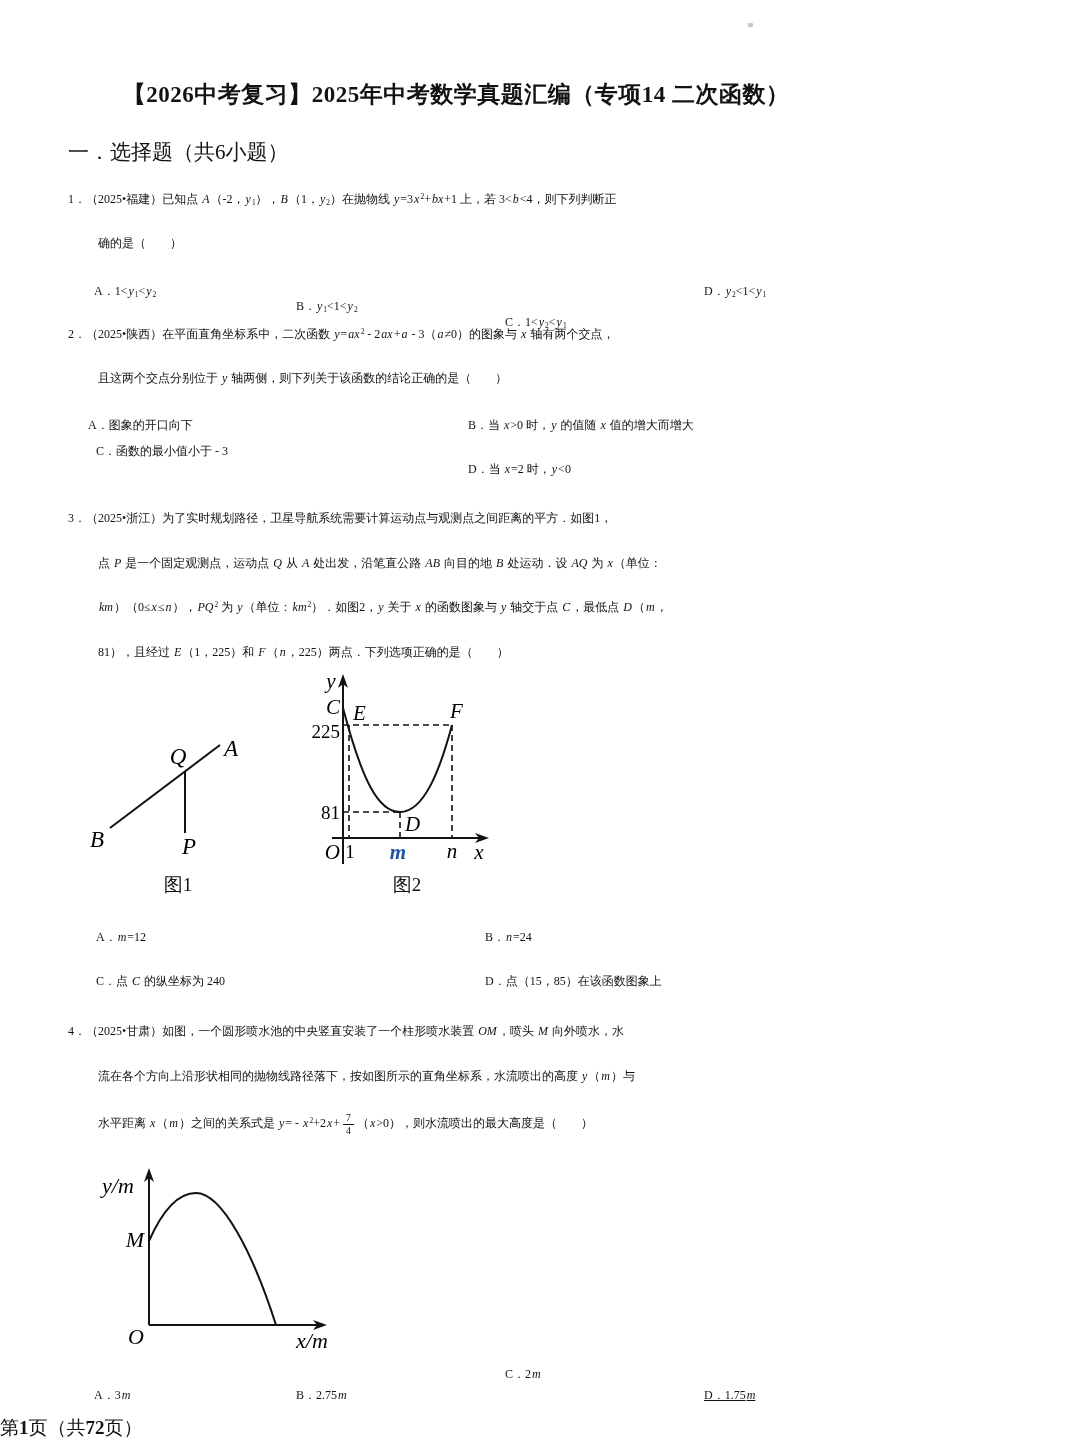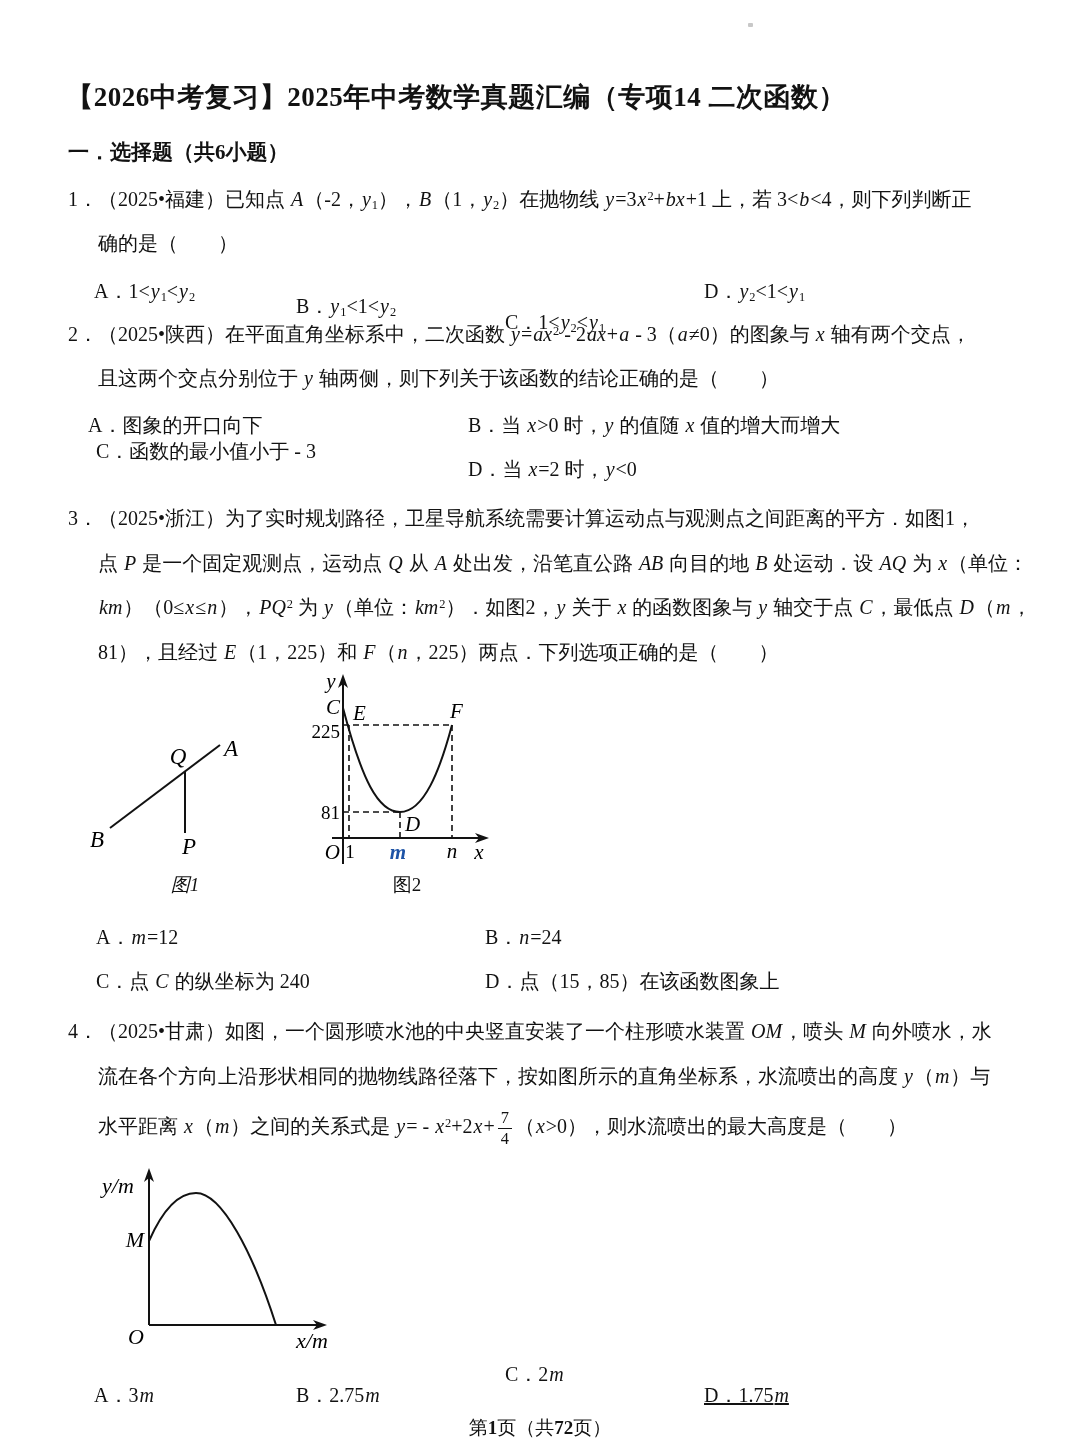--- a/index.html
+++ b/index.html
@@ -3,33 +3,33 @@
 <meta charset="utf-8">
 <style>
   * { margin:0; padding:0; box-sizing:border-box; }
   html,body { background:#ffffff; }
   .page {
     position:relative; width:1080px; height:1451px; background:#ffffff;
     font-family:"Liberation Serif","DejaVu Serif",serif; color:#121212;
     overflow:hidden;
   }
   .abs { position:absolute; white-space:nowrap; }
-  .title { font-size:27px; font-weight:bold; width:912px; text-align:center; letter-spacing:0.5px; }
-  .section { font-size:21px; font-weight:bold; }
-  .line, .opt { font-size:20px; line-height:30px; }
+  .title { font-size:23px; font-weight:bold; width:912px; text-align:center; letter-spacing:0.5px; }
+  .section { font-size:21px; font-weight:normal; }
+  .line, .opt { font-size:12px; line-height:30px; }
   i { font-style:italic; padding:0 1px; }
   sub, sup { font-size:0.62em; line-height:0; }
   sub { vertical-align:-0.28em; }
   sup { vertical-align:0.5em; }
   .frac { display:inline-flex; flex-direction:column; align-items:center;
           vertical-align:middle; font-size:0.82em; line-height:1.2; margin:0 3px; }
   .frac .num { border-bottom:1.6px solid #121212; padding:0 3px; }
   .frac .den { padding:0 3px; }
   .caption { font-size:19px; width:180px; text-align:center; }
-  .footer { font-size:19px; width:1080px; text-align:center; }
+  .footer { font-size:19px; width:1080px; text-align:left; }
   .artifact-dot { width:5px; height:4px; background:#9a9a9a; opacity:0.55; border-radius:1px; }
   svg { overflow:visible; }
   svg text { font-family:"Liberation Serif","DejaVu Serif",serif; }
   .svg-italic { font-style:italic; }
   .stroke { stroke:#121212; fill:none; }
 </style>
 </head>
 <body>
 
 <div class="page">
@@ -90,21 +90,21 @@
     <text class="svg-italic" x="138" y="50" font-size="21">F</text>
     <text x="28" y="151" font-size="19" text-anchor="end">81</text>
     <text class="svg-italic" x="93" y="163" font-size="21">D</text>
     <text class="svg-italic" x="28" y="191" font-size="21" text-anchor="end">O</text>
     <text x="38" y="190" font-size="19" text-anchor="middle">1</text>
     <text class="svg-italic" x="86" y="191" font-size="21" font-weight="bold" text-anchor="middle" fill="#1d53a6">m</text>
     <text class="svg-italic" x="140" y="190" font-size="21" text-anchor="middle">n</text>
     <text class="svg-italic" x="167" y="191" font-size="21" text-anchor="middle">x</text>
   </svg>
 
-  <div class="abs caption" style="top:872px; left:95px;font-style:italic;">图1</div>
+  <div class="abs caption" style="top:872px; left:88px;">图1</div>
   <div class="abs caption" style="top:872px; left:317px;">图2</div>
 
   <span class="abs opt" style="top:922px; left:96px;">A．<i>m</i>=12</span>
   <span class="abs opt" style="top:922px; left:485px;">B．<i>n</i>=24</span>
   <span class="abs opt" style="top:966px; left:96px;">C．点 <i>C</i> 的纵坐标为 240</span>
   <span class="abs opt" style="top:966px; left:485px;">D．点（15，85）在该函数图象上</span>
 
   <div class="abs line" style="top:1016px; left:68px;">4．（2025•甘肃）如图，一个圆形喷水池的中央竖直安装了一个柱形喷水装置 <i>OM</i>，喷头 <i>M</i> 向外喷水，水</div>
   <div class="abs line" style="top:1061px; left:98px;">流在各个方向上沿形状相同的抛物线路径落下，按如图所示的直角坐标系，水流喷出的高度 <i>y</i>（<i>m</i>）与</div>
   <div class="abs line" style="top:1108px; left:98px;">水平距离 <i>x</i>（<i>m</i>）之间的关系式是 <i>y</i>= - <i>x</i><sup>2</sup>+2<i>x</i>+<span class="frac">

